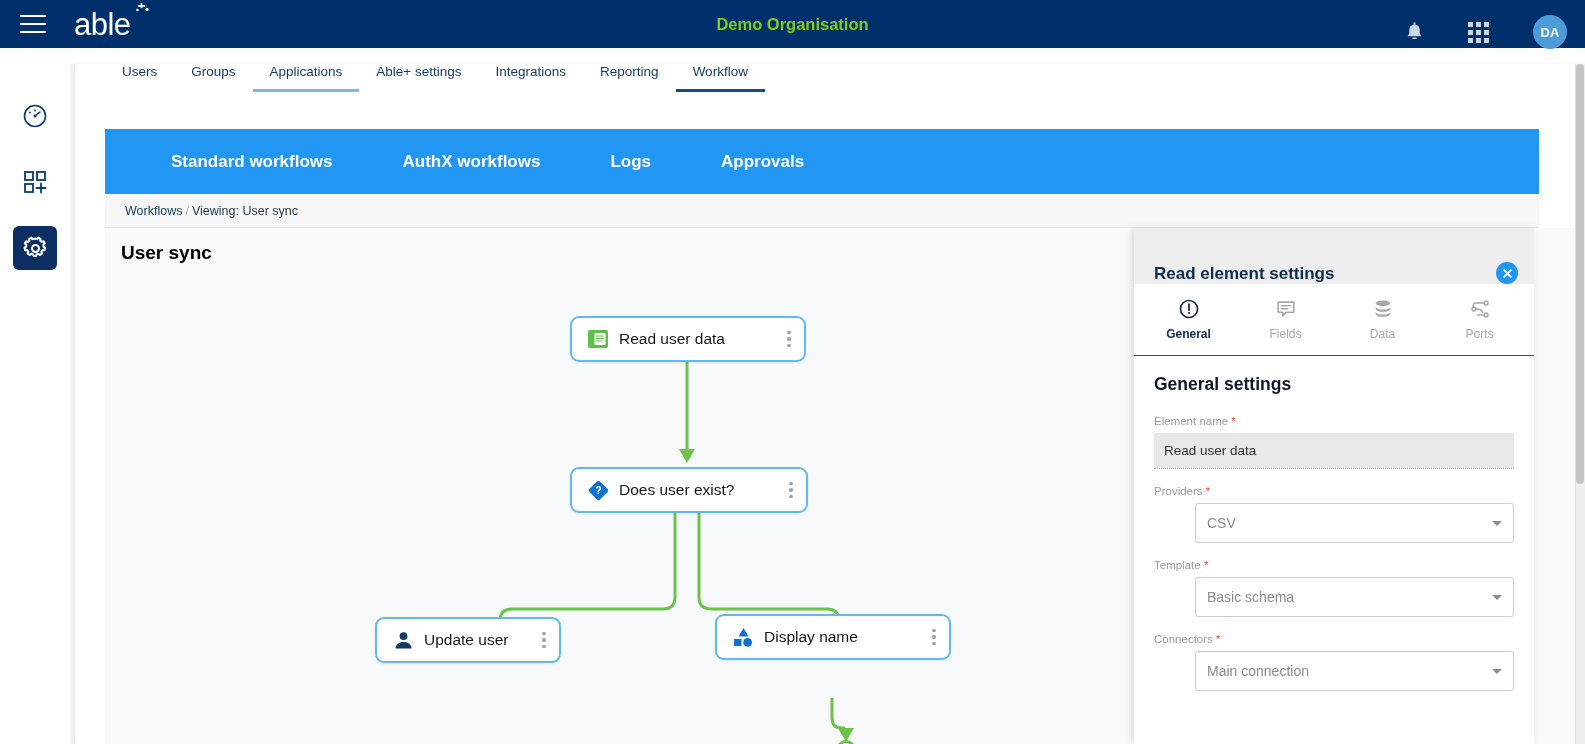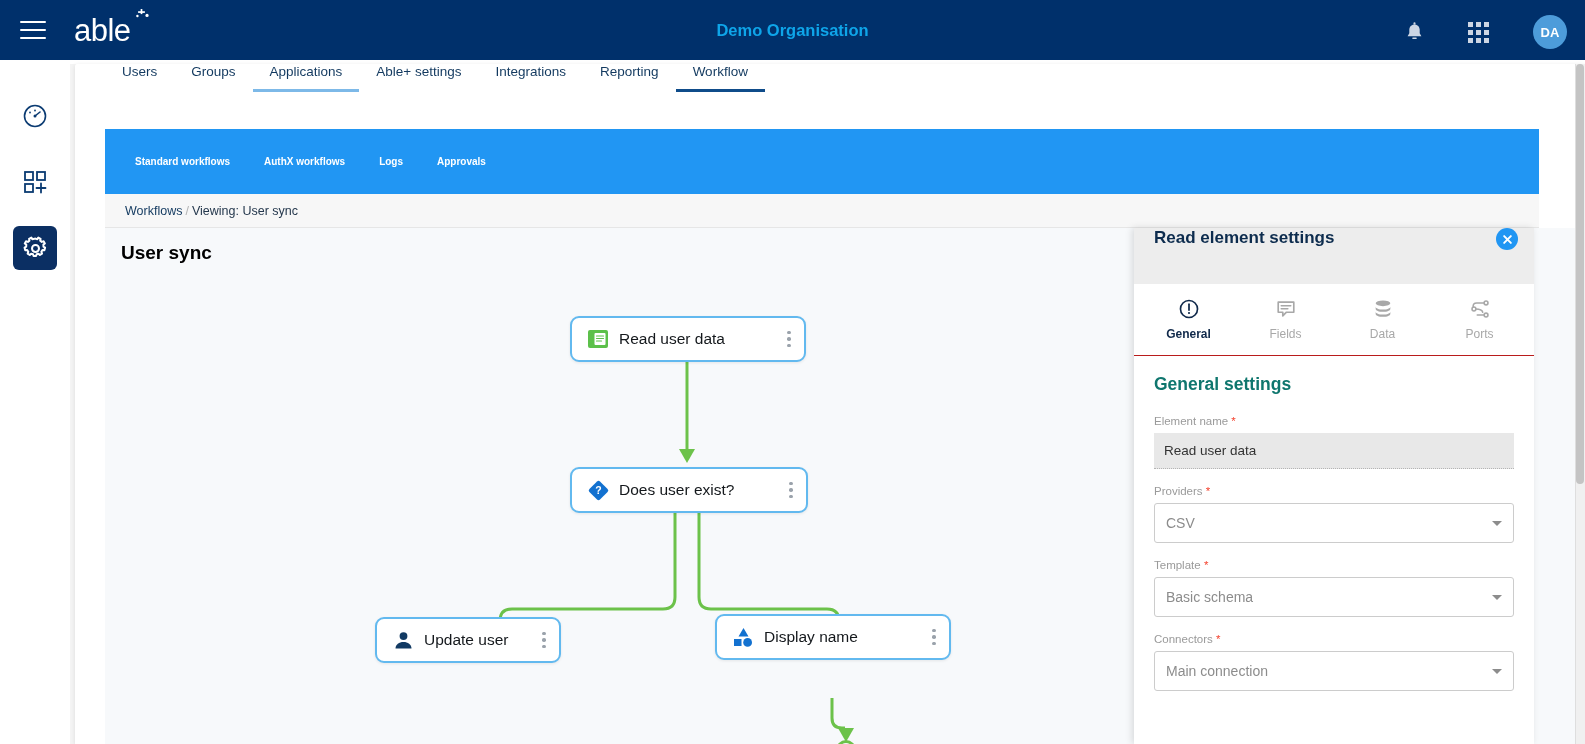--- a/index.html
+++ b/index.html
@@ -6,39 +6,39 @@
   html, body {
     width: 1585px; height: 744px;
     font-family: "Liberation Sans", sans-serif;
     background: #ffffff;
     overflow: hidden;
   }
   #app { position: relative; width: 1585px; height: 744px; }
 
   
   .topbar {
-    position: absolute; left: 0; top: 0; width: 1585px; height: 60px;
+    position: absolute; left: 0; top: 0; width: 1585px; height: 48px;
     background: #00306b; display: flex; align-items: center;
   }
   .hamburger {
     width: 26px; height: 18px; margin-left: 20px; cursor: pointer;
     display: flex; flex-direction: column; justify-content: space-between;
   }
   .hamburger i { display: block; height: 2px; background: #ffffff; border-radius: 1px; }
   .brand {
     margin-left: 28px; color: #fff; font-size: 31px; font-weight: 400;
     letter-spacing: -0.5px; position: relative; line-height: 1;
     font-family: "Liberation Sans", sans-serif;
   }
   .brand .plusmark {
     position: absolute; right: -19px; top: -6px; width: 17px; height: 17px;
   }
   .topbar-title {
     position: absolute; left: 0; right: 0; text-align: center;
-    color: #0ea5e9; font-size: 16.5px; font-weight: bold; pointer-events: none;
+    color: #84cc16; font-size: 16.5px; font-weight: bold; pointer-events: none;
   }
   .topbar-right {
     position: absolute; right: 18px; top: 0; height: 64px;
     display: flex; align-items: center; gap: 44px;
   }
   .icon-btn { cursor: pointer; display: flex; align-items: center; justify-content: center; }
   .grid-icon { display: grid; grid-template-columns: repeat(3, 5px); grid-gap: 3px; }
   .grid-icon span { width: 5px; height: 5px; background: #cdd6e4; display: block; }
   .avatar {
     width: 34px; height: 34px; border-radius: 50%; background: #4d9cda;
@@ -83,21 +83,21 @@
   }
   .navtab.sel-light .bar { background: #7db9e8; }
   .navtab.sel-dark .bar { background: #0f4c8a; }
 
   
   .subnav {
     position: absolute; left: 30px; top: 65px; width: 1434px; height: 65px;
     background: #2196f3; display: flex; align-items: center; padding-left: 30px; gap: 34px;
   }
   .subnav-item {
-    color: #ffffff; font-size: 10px; font-weight: bold; cursor: pointer;
+    color: #ffffff; font-size: 17px; font-weight: bold; cursor: pointer; margin-left: 36px;
   }
 
   
   .crumbbar {
     position: absolute; left: 30px; top: 130px; width: 1434px; height: 34px;
     background: #f7f7f7; border-bottom: 1px solid #e6e6e6;
     display: flex; align-items: center; padding-left: 20px; gap: 3px;
   }
   .crumb { font-size: 12.5px; color: #12395f; cursor: pointer; }
   .crumb.current { color: #25384d; cursor: default; }
@@ -160,54 +160,54 @@
     border: 3px solid #6cc24a; background: #f7f9fb; z-index: 3;
   }
 
   
   .settings {
     position: absolute; right: 51px; top: 164px; width: 400px; height: 516px;
     background: #ffffff; box-shadow: -2px 0 7px rgba(0,0,0,0.13); z-index: 8;
     display: flex; flex-direction: column; overflow: hidden;
   }
   .settings-head {
-    height: 56px; background: #ededed; display: flex; align-items: flex-start;
+    height: 56px; background: #ededed; display: flex; align-items: flex-end;
     justify-content: space-between; padding: 0 16px 0 20px; flex: 0 0 56px;
   }
   .settings-title { font-size: 17px; font-weight: bold; color: #0d2c4e; }
   .close-btn {
     width: 22px; height: 22px; border-radius: 50%; background: #2196f3;
     display: flex; align-items: center; justify-content: center; cursor: pointer;
   }
   .settings-tabs {
     height: 72px; flex: 0 0 72px; display: flex; align-items: center;
     border-bottom: 1px solid #b91c1c; padding: 0 6px;
   }
   .stab {
     flex: 1; height: 100%; display: flex; flex-direction: column;
     align-items: center; justify-content: center; gap: 7px; cursor: pointer;
     color: #a8a8a8; position: relative;
   }
   .stab.active { color: #10294a; }
   .stab-label { font-size: 12px; }
   .stab.active .stab-label { font-weight: bold; }
   .settings-body { flex: 1; overflow: hidden; padding: 18px 20px 0 20px; position: relative; }
-  .section-title { font-size: 17.5px; font-weight: bold; color: #0f766e; margin-bottom: 20px; }
+  .section-title { font-size: 17.5px; font-weight: bold; color: #0f172a; margin-bottom: 20px; }
   .field { margin-bottom: 16px; }
   .field-label { font-size: 11.5px; color: #9a9a9a; margin-bottom: 6px; }
   .req { color: #f4432f; font-size: 11.5px; }
   .filled-input {
     height: 36px; background: #e8e8e8; border-bottom: 1px dotted #b4b4b4;
     display: flex; align-items: center; padding: 0 10px;
     font-size: 13.5px; color: #333333;
   }
   .select-box {
     height: 40px; border: 1px solid #cccccc; border-radius: 3px;
     display: flex; align-items: center; justify-content: space-between;
-    padding: 0 11px; font-size: 14px; color: #8c8c8c; cursor: pointer; background: #fff;
+    padding: 0 11px; font-size: 14px; color: #8c8c8c; cursor: pointer; background: #fff; margin-left: 41px;
   }
   .caret { width: 0; height: 0; border-left: 5px solid transparent;
            border-right: 5px solid transparent; border-top: 5px solid #8c8c8c; }
 
   
   .scrollstrip {
     position: absolute; right: 0; top: 64px; width: 10px; height: 680px;
     background: #f0f0f0; border-left: 1px solid #dedede; z-index: 9;
   }
   .scrollthumb {

